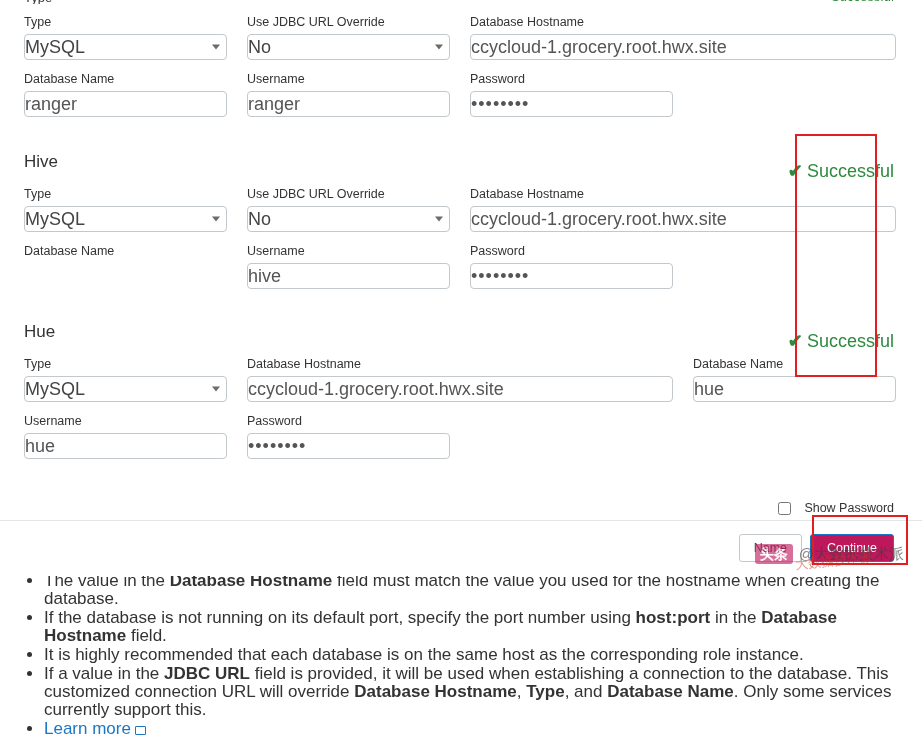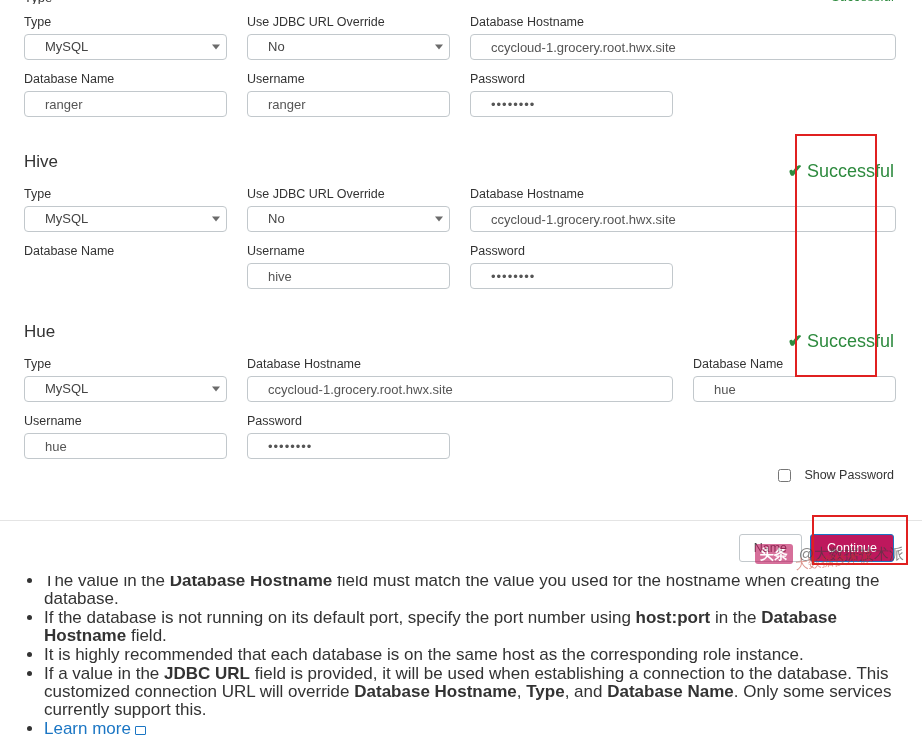--- a/index.html
+++ b/index.html
@@ -65,23 +65,23 @@
     color: #333333;
     margin-bottom: 4px;
     display: block;
     line-height: 16px;
   }
   .ctl {
     height: 26px;
     border: 1px solid #c2c8cc;
     border-radius: 4px;
     background: #ffffff;
-    font-size: 13px;
+    font-size: 18px;
     color: #555555;
-    padding: 0 20px;
+    padding: 0 0;
     width: 100%;
     line-height: 24px;
     font-family: "Liberation Sans", sans-serif;
   }
   input.ctl::placeholder { color: #9aa0a6; }
   select.ctl {
     -webkit-appearance: none;
     appearance: none;
     padding-right: 22px;
     background-image: none;
@@ -125,21 +125,21 @@
   .redbox {
     position: absolute;
     border: 2px solid #e02020;
     pointer-events: none;
   }
 
   
   .showpw-row {
     position: absolute;
     right: 28px;
-    top: 468px;
+    top: 501px;
     display: flex;
     align-items: center;
     gap: 13px;
     font-size: 12.5px;
     color: #333;
   }
   .showpw-row input[type=checkbox] {
     width: 13px; height: 13px; margin: 0;
   }
   .btn-primary {

